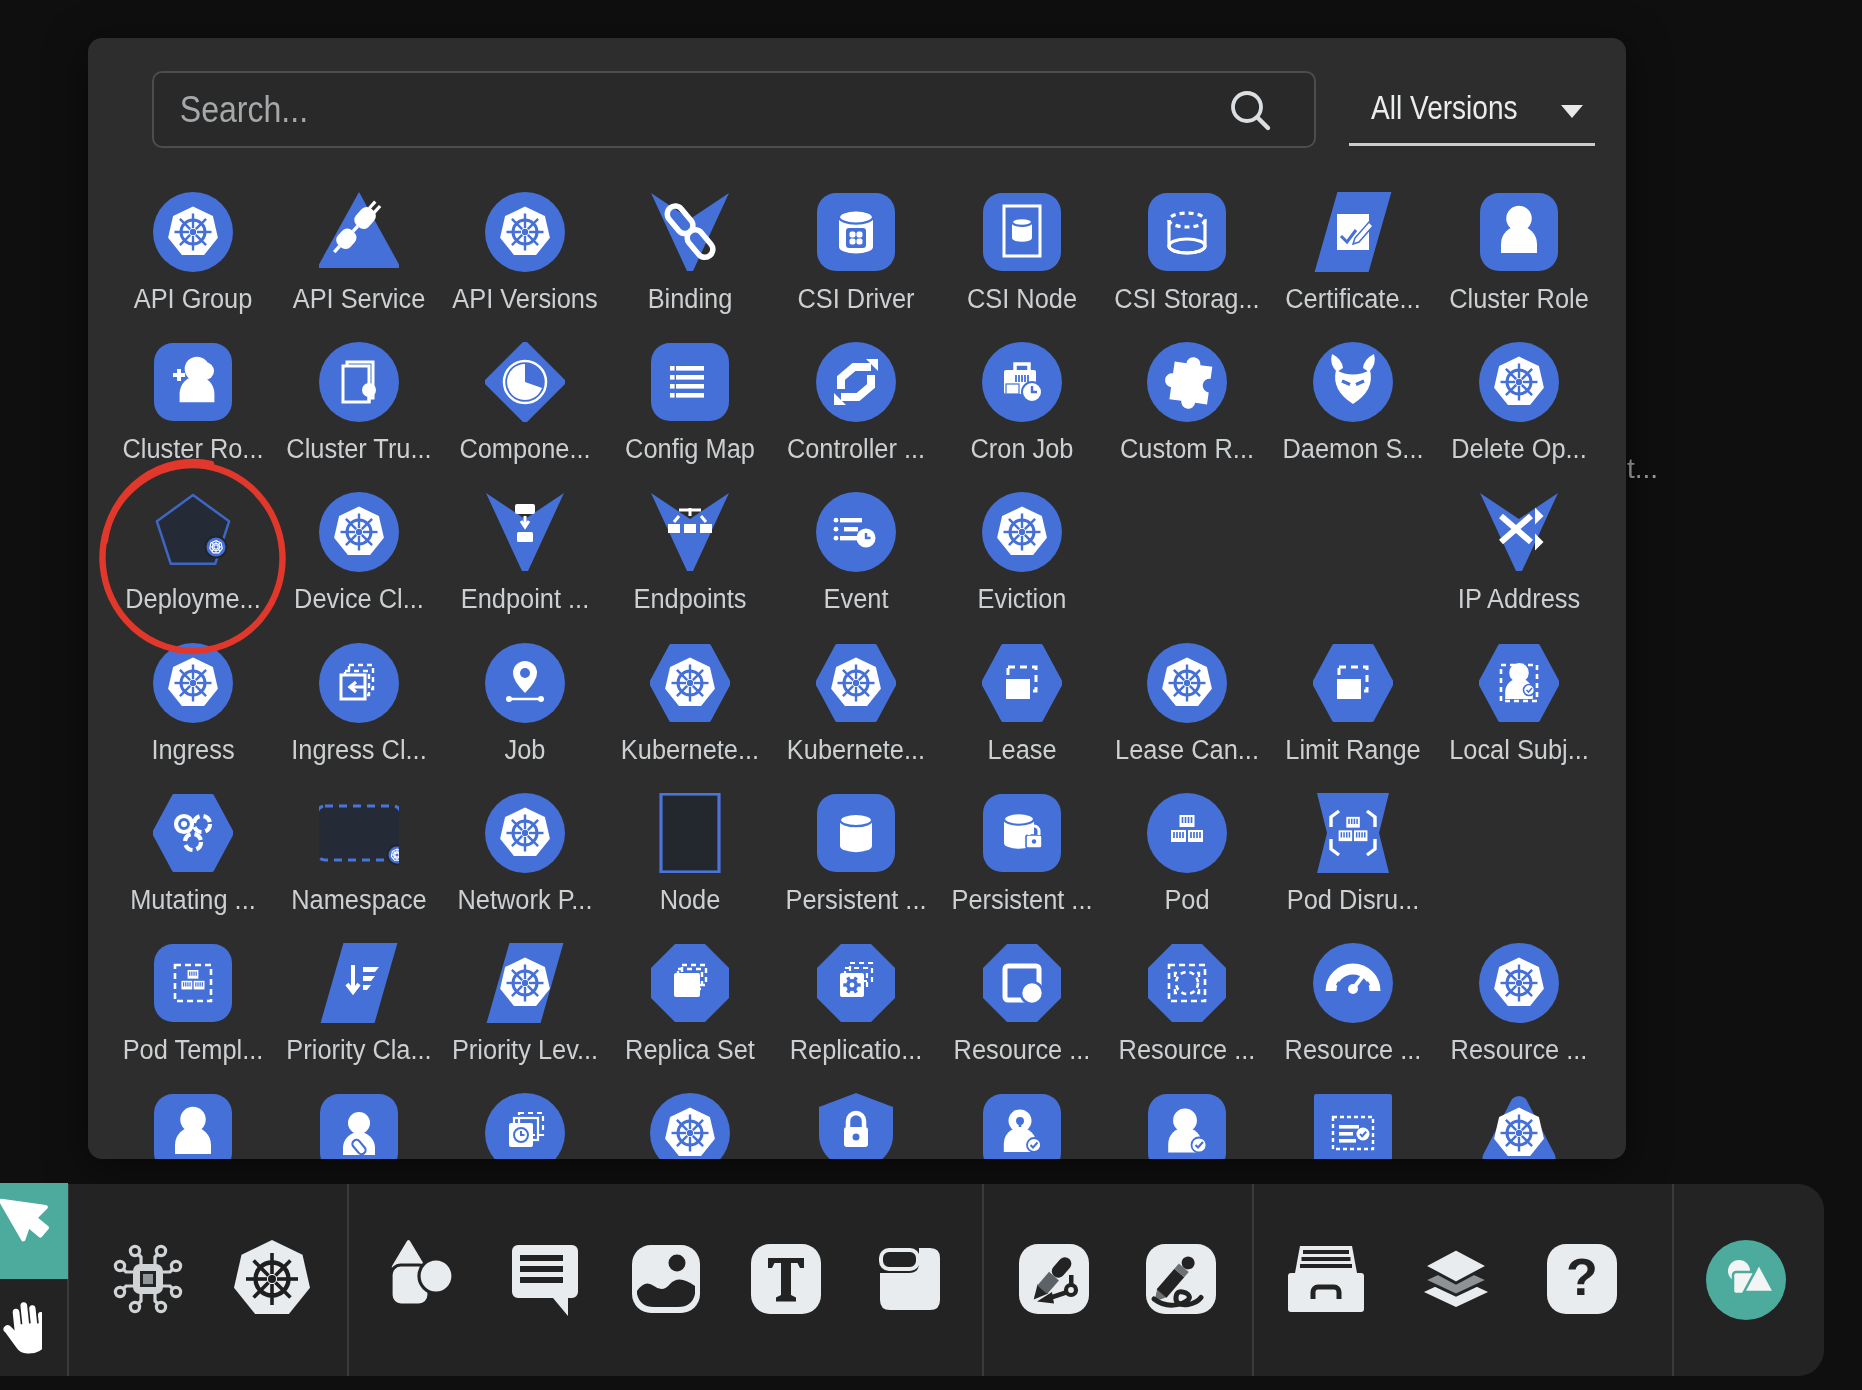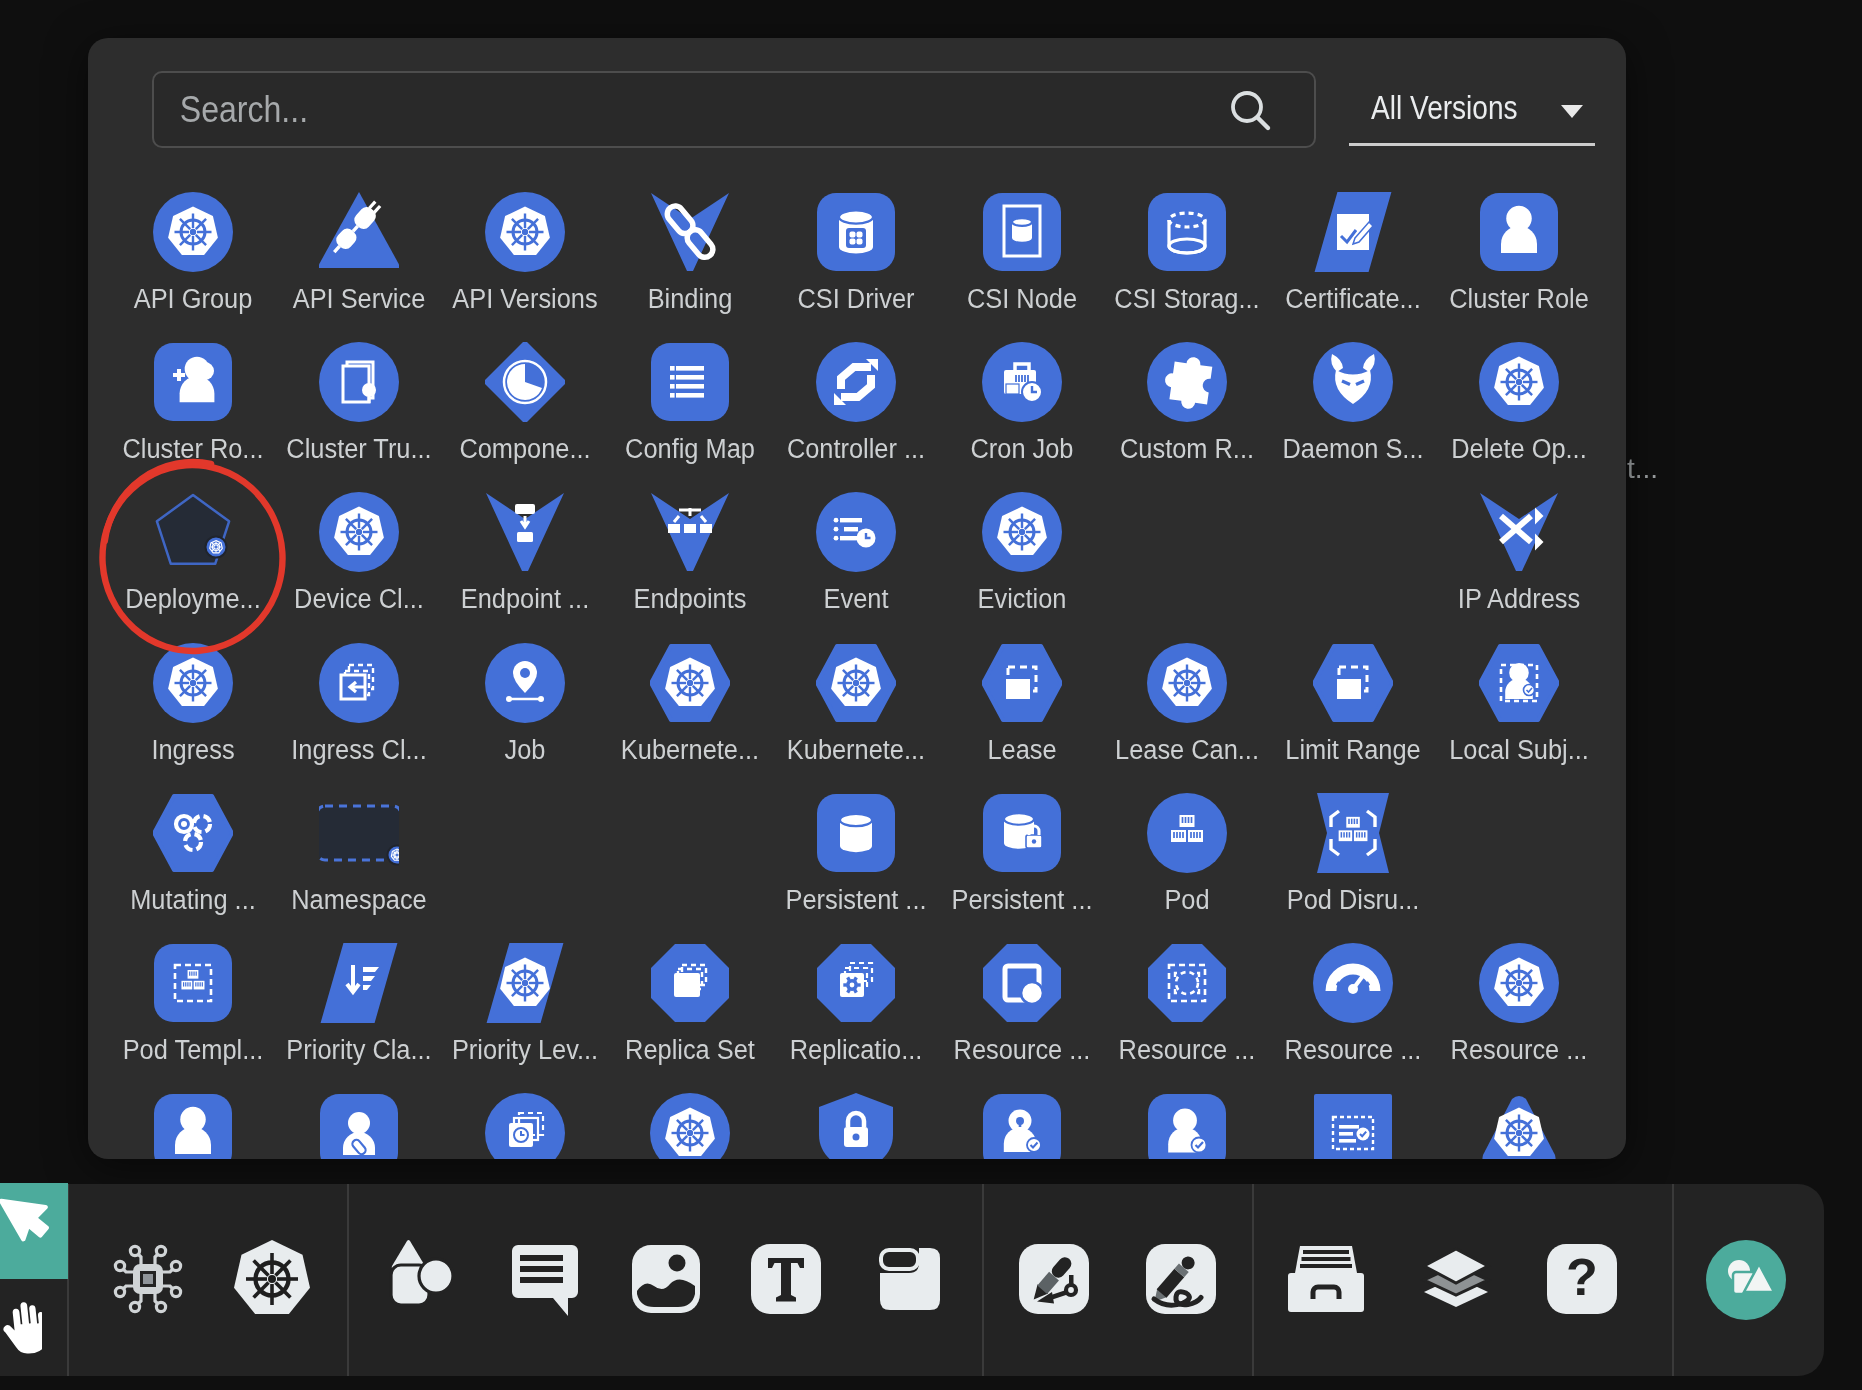--- a/index.html
+++ b/index.html
@@ -1,16 +1,16 @@
 <!DOCTYPE html>
 <html><head><meta charset="utf-8"><style>
 * {margin:0;padding:0;box-sizing:border-box}
 html,body {width:1862px;height:1390px;background:#0f0f0f;font-family:"Liberation Sans",sans-serif;overflow:hidden;position:relative}
 .abs {position:absolute}
-.panel {position:absolute;left:88px;top:38px;width:1538px;height:1121px;background:#2d2d2d;border-radius:20px;overflow:hidden;box-shadow:0 8px 40px rgba(0,0,0,.5)}
+.panel {position:absolute;left:88px;top:38px;width:1538px;height:1121px;background:#2d2d2d;border-radius:14px;overflow:hidden;box-shadow:0 8px 40px rgba(0,0,0,.5)}
 .search {position:absolute;left:64px;top:33px;width:1164px;height:77px;border:2px solid #4d4d4d;border-radius:10px;background:#292929}
 .search span {display:inline-block;color:#a6a9ab;font-size:36px;line-height:73px;padding-left:29px;transform:scaleX(.89);transform-origin:left}
 .allv {position:absolute;left:1283px;top:53px;font-size:33px;line-height:33px;color:#eaecee;transform:scaleX(.85);transform-origin:left}
 .tri {position:absolute;left:1473px;top:67px;width:0;height:0;border-left:11px solid transparent;border-right:11px solid transparent;border-top:13px solid #e9e9e9}
 .ul {position:absolute;left:1261px;top:105px;width:246px;height:2.5px;background:#cccccc}
 .cell {position:absolute;width:170px;text-align:center;color:#cdd0d2}
 .cell svg {display:block;margin:0 auto}
 .lab {margin-top:14px;font-size:27px;line-height:27px;letter-spacing:0px;white-space:nowrap;transform:scaleX(.94)}
 .bar {position:absolute;left:0px;top:1184px;width:1824px;height:192px;background:#232323;border-radius:0 26px 26px 0}
 .sep {position:absolute;top:0;width:2px;height:192px;background:#3a3a3a}
@@ -471,20 +471,43 @@
         <line x1="79.1" y1="62.0" x2="82.9" y2="62.0" stroke="#ffffff" stroke-width="1.1"></line>
         <line x1="78.8" y1="62.8" x2="81.5" y2="65.5" stroke="#ffffff" stroke-width="1.1"></line>
         <line x1="78.0" y1="63.1" x2="78.0" y2="66.9" stroke="#ffffff" stroke-width="1.1"></line>
         <line x1="77.2" y1="62.8" x2="74.5" y2="65.5" stroke="#ffffff" stroke-width="1.1"></line>
         <line x1="76.9" y1="62.0" x2="73.1" y2="62.0" stroke="#ffffff" stroke-width="1.1"></line>
         <line x1="77.2" y1="61.2" x2="74.5" y2="58.5" stroke="#ffffff" stroke-width="1.1"></line>
         <line x1="78.0" y1="60.9" x2="78.0" y2="57.1" stroke="#ffffff" stroke-width="1.1"></line>
         <line x1="78.8" y1="61.2" x2="81.5" y2="58.5" stroke="#ffffff" stroke-width="1.1"></line>
       </svg>
       <div class="lab">Namespace</div>
+    </div>
+<div class="cell" style="left:352px;top:755px">
+      <svg width="80" height="80" viewBox="0 0 80 80">
+        <circle cx="40" cy="40" r="40" fill="#4470d8"></circle>
+        <polygon points="40.0,14.5 59.9,24.1 64.9,45.7 51.1,63.0 28.9,63.0 15.1,45.7 20.1,24.1" fill="#ffffff"></polygon>
+        <circle cx="40" cy="40" r="12.0" fill="none" stroke="#4470d8" stroke-width="3.0"></circle>
+        <line x1="44.0" y1="40.0" x2="58.5" y2="40.0" stroke="#4470d8" stroke-width="2.4"></line>
+        <line x1="42.8" y1="42.8" x2="53.1" y2="53.1" stroke="#4470d8" stroke-width="2.4"></line>
+        <line x1="40.0" y1="44.0" x2="40.0" y2="58.5" stroke="#4470d8" stroke-width="2.4"></line>
+        <line x1="37.2" y1="42.8" x2="26.9" y2="53.1" stroke="#4470d8" stroke-width="2.4"></line>
+        <line x1="36.0" y1="40.0" x2="21.5" y2="40.0" stroke="#4470d8" stroke-width="2.4"></line>
+        <line x1="37.2" y1="37.2" x2="26.9" y2="26.9" stroke="#4470d8" stroke-width="2.4"></line>
+        <line x1="40.0" y1="36.0" x2="40.0" y2="21.5" stroke="#4470d8" stroke-width="2.4"></line>
+        <line x1="42.8" y1="37.2" x2="53.1" y2="26.9" stroke="#4470d8" stroke-width="2.4"></line>
+        <circle cx="40" cy="40" r="3.2" fill="#4470d8"></circle>
+      </svg>
+      <div class="lab">Network P...</div>
+    </div>
+<div class="cell" style="left:517px;top:755px">
+      <svg width="80" height="80" viewBox="0 0 80 80">
+        <rect x="11" y="1" width="58" height="78" fill="#23272e" stroke="#4a74d9" stroke-width="3.2"></rect>
+      </svg>
+      <div class="lab">Node</div>
     </div>
 <div class="cell" style="left:683px;top:755px">
       <svg width="80" height="80" viewBox="0 0 80 80">
         <rect x="1" y="1" width="78" height="78" rx="19" fill="#4470d8"></rect>
         <path d="M24.0 27.0 v26 a16.0 6.153846153846153 0 0 0 32 0 v-26 a16.0 6.153846153846153 0 0 0 -32 0 Z" fill="#ffffff"></path>
         <ellipse cx="40" cy="27.0" rx="16.0" ry="6.153846153846153" fill="#ffffff" stroke="#4470d8" stroke-width="2.2"></ellipse>
       </svg>
       <div class="lab">Persistent ...</div>
     </div>
 <div class="cell" style="left:849px;top:755px">

